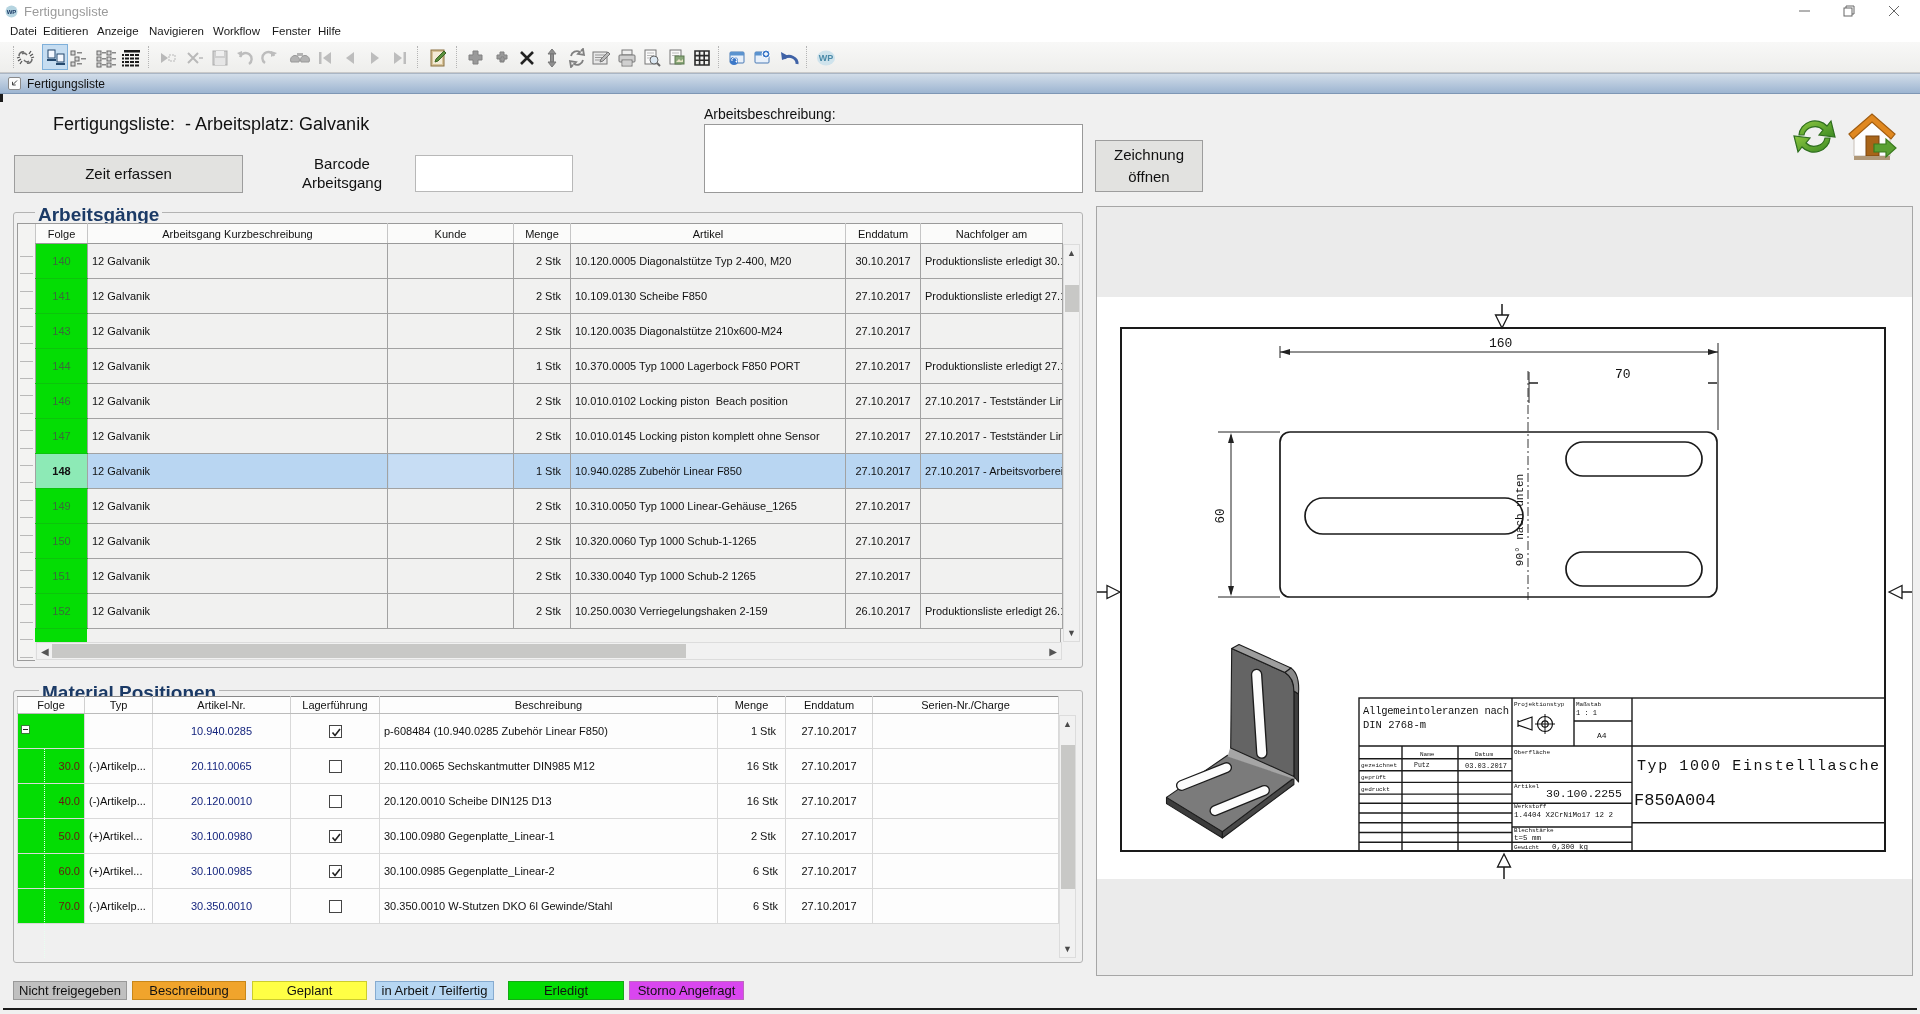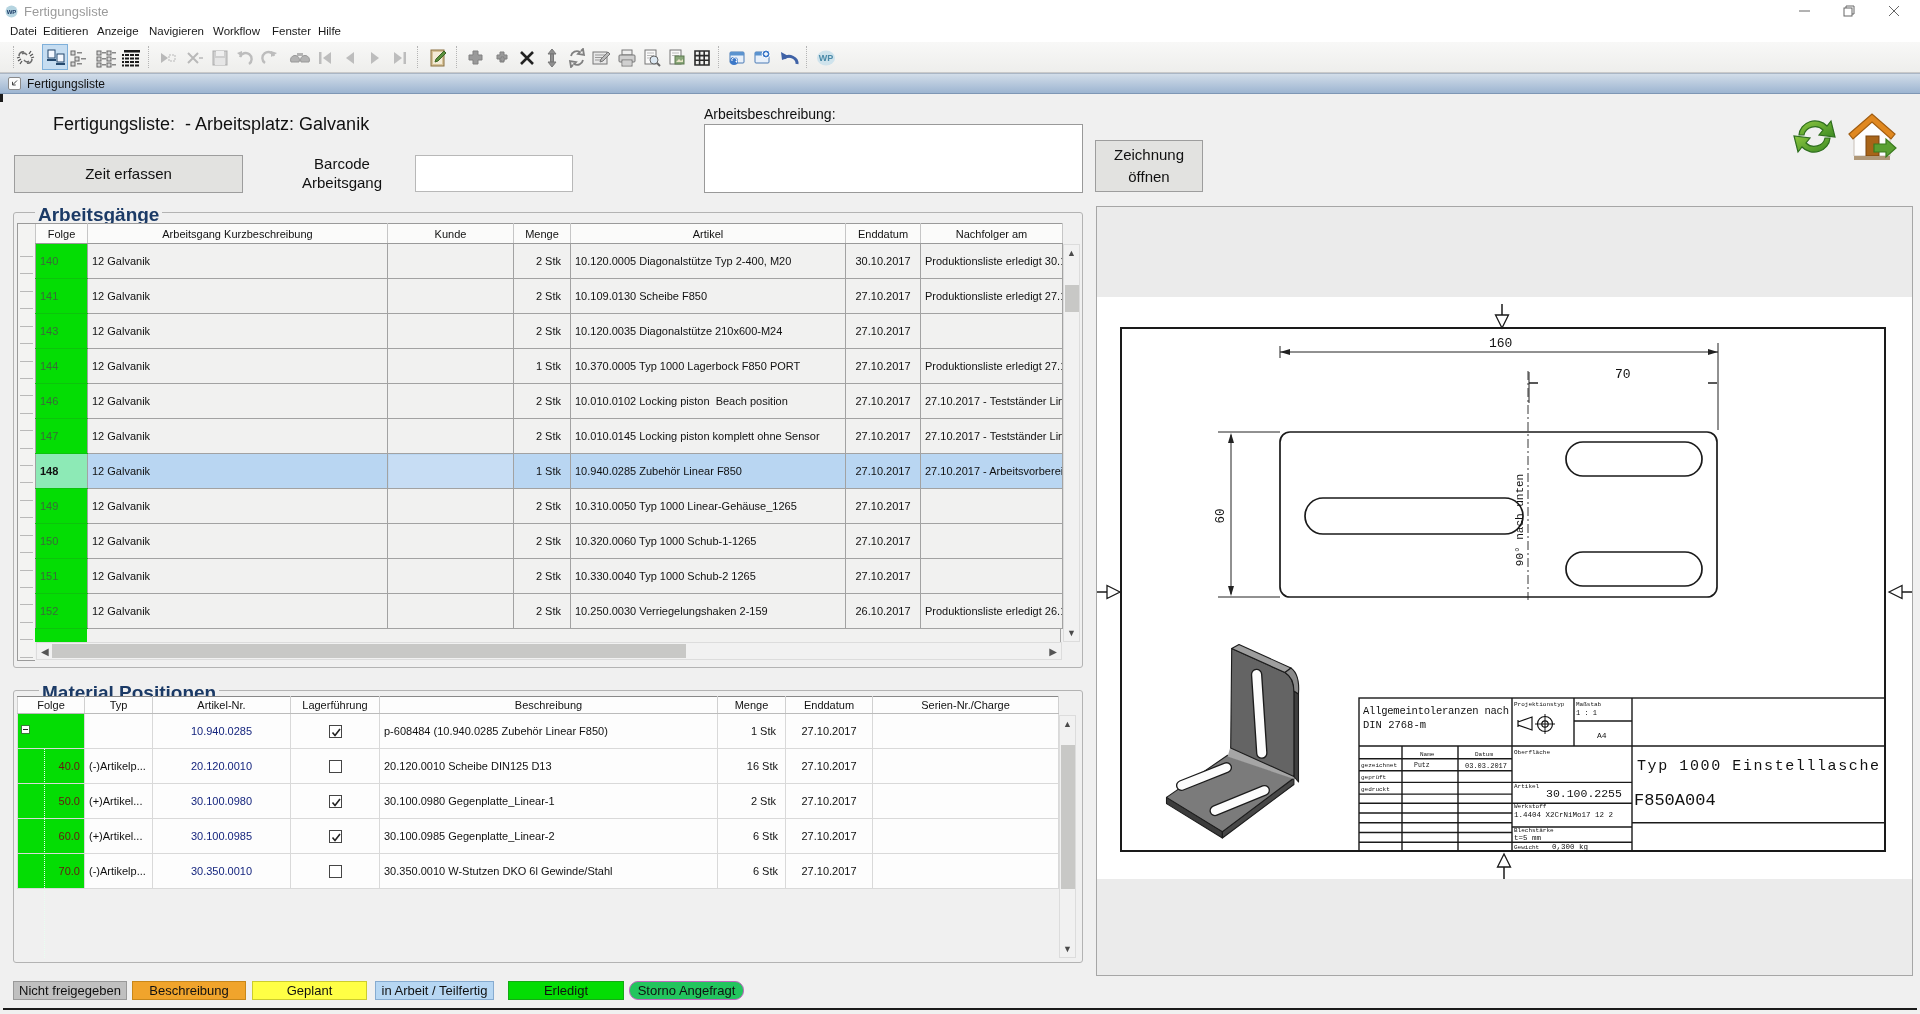--- a/index.html
+++ b/index.html
@@ -26,21 +26,21 @@
 #arblbl { position:absolute; left:704px; top:106px; font-size:14px; color:#111; }
 #arbbox { position:absolute; left:704px; top:124px; width:379px; height:69px; background:#fff; border:1px solid #999; }
 .grouplbl { position:absolute; font-size:19px; font-weight:bold; color:#1b3a66; background:#f0f0f0; padding:0 3px; }
 .groupbox { position:absolute; border:1px solid #b3b3b3; border-radius:3px; }
 
 table { border-collapse:collapse; table-layout:fixed; position:absolute; font-size:11px; color:#111; }
 td,th { overflow:hidden; white-space:nowrap; padding:0 4px; font-weight:normal; }
 #tabA { left:35px; top:223px; width:1027px; }
 #tabA th { height:20px; background:#fbfbfa; border:1px solid #c6c6c6; border-top:1px solid #9a9a9a; border-bottom:1px solid #9a9a9a; }
 #tabA td { height:35px; border:1px solid #a2a2a2; background:#f1f1f0; }
-#tabA td.g { background:#04dd04; color:#3a6b3a; border-top-color:#0cc40c; border-bottom-color:#0cc40c; }
+#tabA td.g { background:#04dd04; color:#3a6b3a; text-align:center; border-top-color:#0cc40c; border-bottom-color:#0cc40c; }
 #tabA tr.sel td { background:#b9d6f2; }
 #tabA tr.sel td.g { background:#8deab6; color:#111;font-weight:bold; }
 #tabM { left:17px; top:696px; width:1041px; }
 #tabM tr.sel td.gs { background:linear-gradient(90deg,#5fdd95 0px,#5fdd95 26px,#d9f5e3 27px); color:#111; text-align:right; }
 .ckb { width:13px; height:13px; border:1px solid #454545; background:#fff; margin:0 auto; position:relative; }
 .ckb svg { position:absolute; left:0; top:0; }
 #tabM td { position:relative; }
 #gparent .expbox { position:absolute; width:9px; height:9px; background:#fff; border:1px solid #3a7a3a; }
 #gparent .expbox::after { content:""; position:absolute; left:1px; top:3px; width:5px; height:1px; background:#222; }
 #tabM th { height:17px; background:#fdfdfd; border:1px solid #d0d0d0; border-top:1px solid #888; border-bottom:1px solid #bbb; }
@@ -568,20 +568,32 @@
               <path d="M2.5 6.5 L5 9.5 L10 3" stroke="#222" stroke-width="1.6" fill="none"></path>
             </svg>
           </div>
         </td>
         <td>p-608484 (10.940.0285 Zubehör Linear F850)</td>
         <td style="text-align:right;padding-right:9px">1 Stk</td>
         <td style="text-align:center">27.10.2017</td>
         <td></td>
       </tr>
   <tr>
+        <td class="g">30.0</td>
+        <td>(-)Artikelp...</td>
+        <td class="num">20.110.0065</td>
+        <td>
+          <div class="ckb"></div>
+        </td>
+        <td>20.110.0065 Sechskantmutter DIN985 M12</td>
+        <td style="text-align:right;padding-right:7px">16 Stk</td>
+        <td style="text-align:center">27.10.2017</td>
+        <td></td>
+      </tr>
+  <tr>
         <td class="g">40.0</td>
         <td>(-)Artikelp...</td>
         <td class="num">20.120.0010</td>
         <td>
           <div class="ckb"></div>
         </td>
         <td>20.120.0010 Scheibe DIN125 D13</td>
         <td style="text-align:right;padding-right:7px">16 Stk</td>
         <td style="text-align:center">27.10.2017</td>
         <td></td>
@@ -637,21 +649,21 @@
   <div class="sarrow" style="top:3px">▲</div>
   <div class="sthumb" style="left:1px;top:29px;width:14px;height:144px;"></div>
   <div class="sarrow" style="bottom:3px">▼</div>
 </div>
 
 <div class="legend" style="left:13px;width:114px;background:#c0c0c0;">Nicht freigegeben</div>
 <div class="legend" style="left:132px;width:114px;background:#f0a42c;border-color:#c8871a;">Beschreibung</div>
 <div class="legend" style="left:252px;width:115px;background:#ffff45;border-color:#cccc2e;">Geplant</div>
 <div class="legend" style="left:375px;width:119px;background:#b7d7f3;border-color:#86abd0;">in Arbeit / Teilfertig</div>
 <div class="legend" style="left:508px;width:116px;background:#04dd04;border-color:#15aa15;">Erledigt</div>
-<div class="legend" style="left:629px;width:115px;background:#22c55e;border-color:#bf69bf;border-radius:9px;">Storno Angefragt</div>
+<div class="legend" style="left:629px;width:115px;background:#d946ef;border-color:#bf69bf;">Storno Angefragt</div>
 
 <div id="panel">
   <div class="strip" style="top:0;height:90px;"></div>
   <div class="strip" style="top:672px;height:96px;"></div>
 <svg class="abs" style="left:0;top:0" width="815" height="768" font-family="Liberation Mono, monospace">
 
 <rect x="24" y="121" width="764" height="523" fill="#ffffff" stroke="#1a1a1a" stroke-width="2"></rect>
 
 <path d="M405 97 V108" stroke="#1a1a1a" stroke-width="1.5" fill="none"></path>
 <path d="M405 121 L398.5 108 H411.5 Z" fill="none" stroke="#1a1a1a" stroke-width="1.3"></path>

